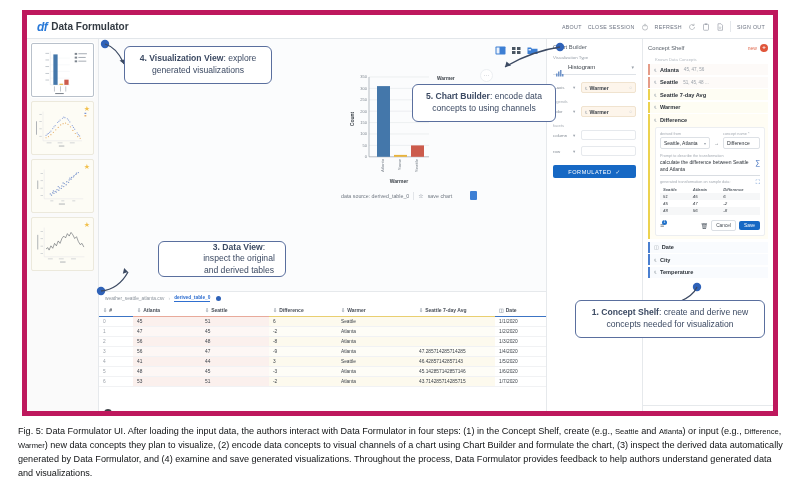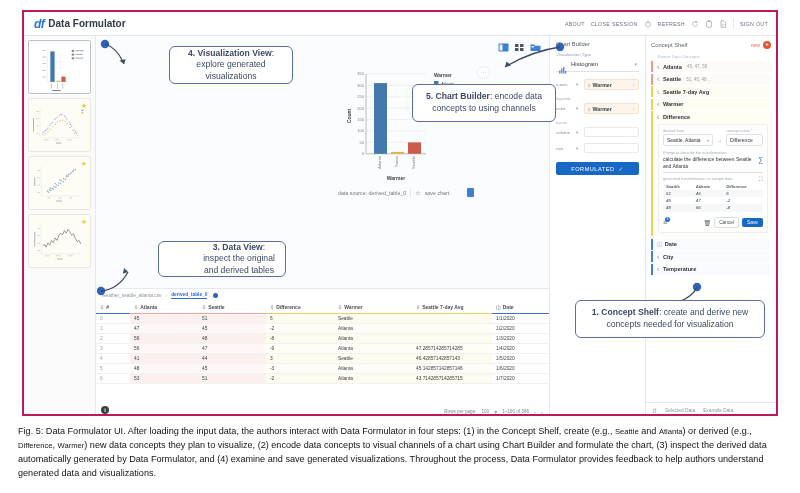--- a/index.html
+++ b/index.html
@@ -15,21 +15,21 @@
     width: 800px; height: 493px;
     background: #ffffff;
   }
 
   
   .app-window {
     position: absolute;
     left: 22px; top: 10px;
     width: 756px; height: 406px;
     background: #ffffff;
-    border: 2px solid #be185d;
+    border: 5px solid #be185d;
     overflow: hidden;
   }
 
   
   .topbar {
     position: absolute; left: 0; top: 0;
     width: 100%; height: 24px;
     background: #ffffff;
     border-bottom: 1px solid #e2e6ea;
     display: flex; align-items: center;
@@ -1007,39 +1007,39 @@
 
     <circle cx="101" cy="291" r="4.2" fill="#2f62b8"></circle>
     <path d="M101 291 C 112 290, 122 283, 128 272" fill="none" stroke="#3c4a63" stroke-width="1.3"></path>
     <path d="M128 272 l -5.2 1.8 l 1.4 -5.8 z" fill="#3c4a63"></path>
 
     <circle cx="697" cy="287" r="4.2" fill="#2f62b8"></circle>
     <path d="M697 287 C 694 294, 686 299, 679 302" fill="none" stroke="#3c4a63" stroke-width="1.3"></path>
     <path d="M679 302 l 4.8 -2.8 l 0.4 5.9 z" fill="#3c4a63"></path>
   </svg>
 
-  <div class="callout" style="left:124px; top:46px; width:124px; height:38px;margin-left:45px;">
+  <div class="callout" style="left:124px; top:46px; width:148px; height:38px;">
     <span><b>4. Visualization View</b><span>: explore generated visualizations</span></span>
   </div>
 
   <div class="callout" style="left:412px; top:84px; width:144px; height:38px;">
     <span><b>5. Chart Builder</b><span>: encode data concepts to using channels</span></span>
   </div>
 
   <div class="callout" style="left:158px; top:241px; width:128px; height:36px;padding-left:42px;">
     <span><b>3. Data View</b><span>: inspect the original and derived tables</span></span>
   </div>
 
   <div class="callout" style="left:575px; top:300px; width:190px; height:38px;">
     <span><b>1. Concept Shelf</b><span>: create and derive new concepts needed for visualization</span></span>
   </div>
 
   <div class="caption">
     <span>Fig. 5:</span>
     <span>Data Formulator UI. After loading the input data, the authors interact with Data Formulator in four steps: (1) in the Concept Shelf, create (e.g.,</span>
     <span class="sc">Seattle</span>
     <span>and</span>
-    <span class="sc">Atlanta</span><span>) or derived (e.g.,</span>
+    <span class="sc">Atlanta</span><span>) or input (e.g.,</span>
     <span class="sc">Difference</span>,
     <span class="sc">Warmer</span><span>) new data concepts they plan to visualize, (2) encode data concepts to visual channels of a chart using Chart Builder and formulate the chart, (3) inspect the derived data automatically generated by Data Formulator, and (4) examine and save generated visualizations. Throughout the process, Data Formulator provides feedback to help authors understand generated data and visualizations.</span>
   </div>
 
 </div>
 
 </body></html>

